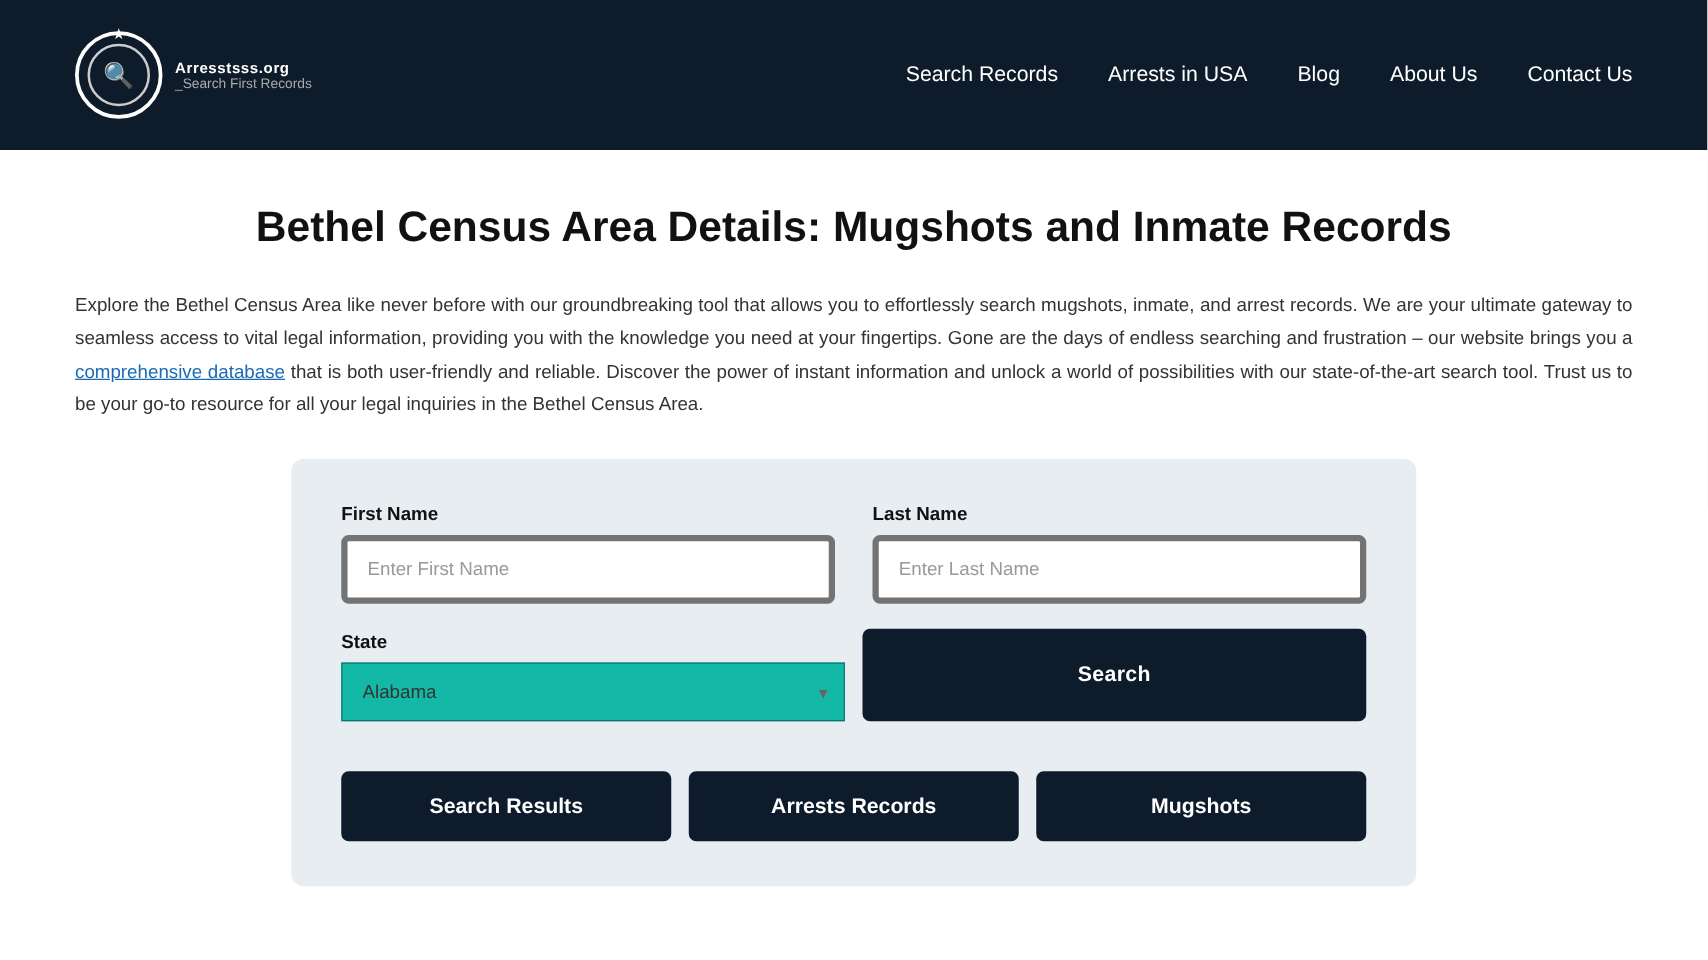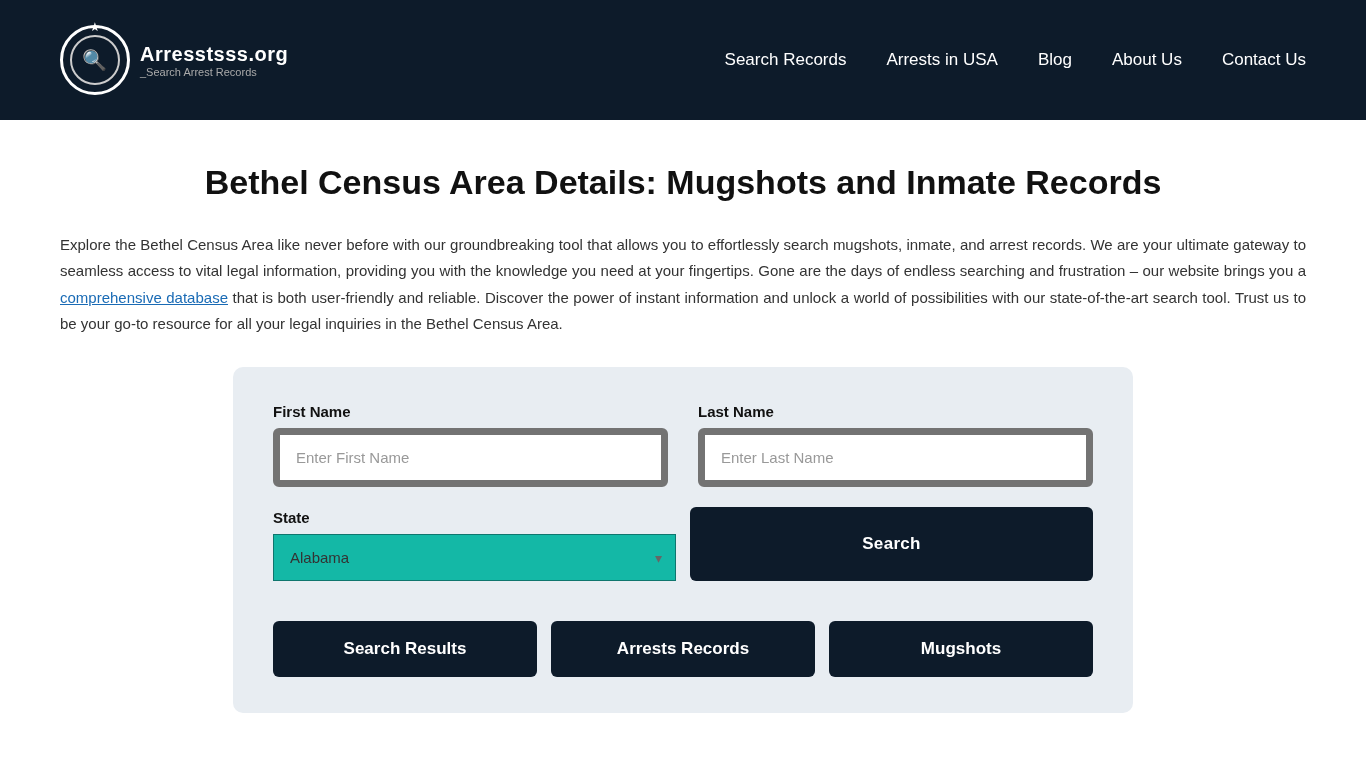--- a/index.html
+++ b/index.html
@@ -61,21 +61,21 @@
       color: #fff;
     }
 
     .logo-text-area {
       display: flex;
       flex-direction: column;
     }
 
     .logo-brand {
       color: #fff;
-      font-size: 20px;
+      font-size: 12px;
       font-weight: bold;
       letter-spacing: 0.5px;
     }
 
     .logo-tagline {
       color: #aaa;
       font-size: 11px;
     }
 
     nav {
@@ -145,21 +145,21 @@
     .form-group label {
       font-weight: 700;
       font-size: 15px;
       margin-bottom: 8px;
       color: #111;
     }
 
     .form-group input {
       padding: 14px 16px;
       font-size: 15px;
-      border: 7px solid #737373;
+      border: 5px solid #737373;
       border-radius: 6px;
       background: #fff;
       color: #555;
       outline: none;
     }
 
     .form-group input::placeholder {
       color: #999;
     }
 
@@ -265,21 +265,21 @@
 <header>
   <div class="logo-area">
     <div class="logo-circle">
       <span class="logo-star-top">★</span>
       <div class="logo-inner">
         <span class="logo-icon">🔍</span>
       </div>
     </div>
     <div class="logo-text-area">
       <span class="logo-brand">Arresstsss.org</span>
-      <span class="logo-tagline">_Search Arrest Records</span>
+      <span class="logo-tagline">_Search First Records</span>
     </div>
   </div>
 
   <nav>
     <a href="#">Search Records</a>
     <a href="#">Arrests in USA</a>
     <a href="#">Blog</a>
     <a href="#">About Us</a>
     <a href="#">Contact Us</a>
   </nav>

